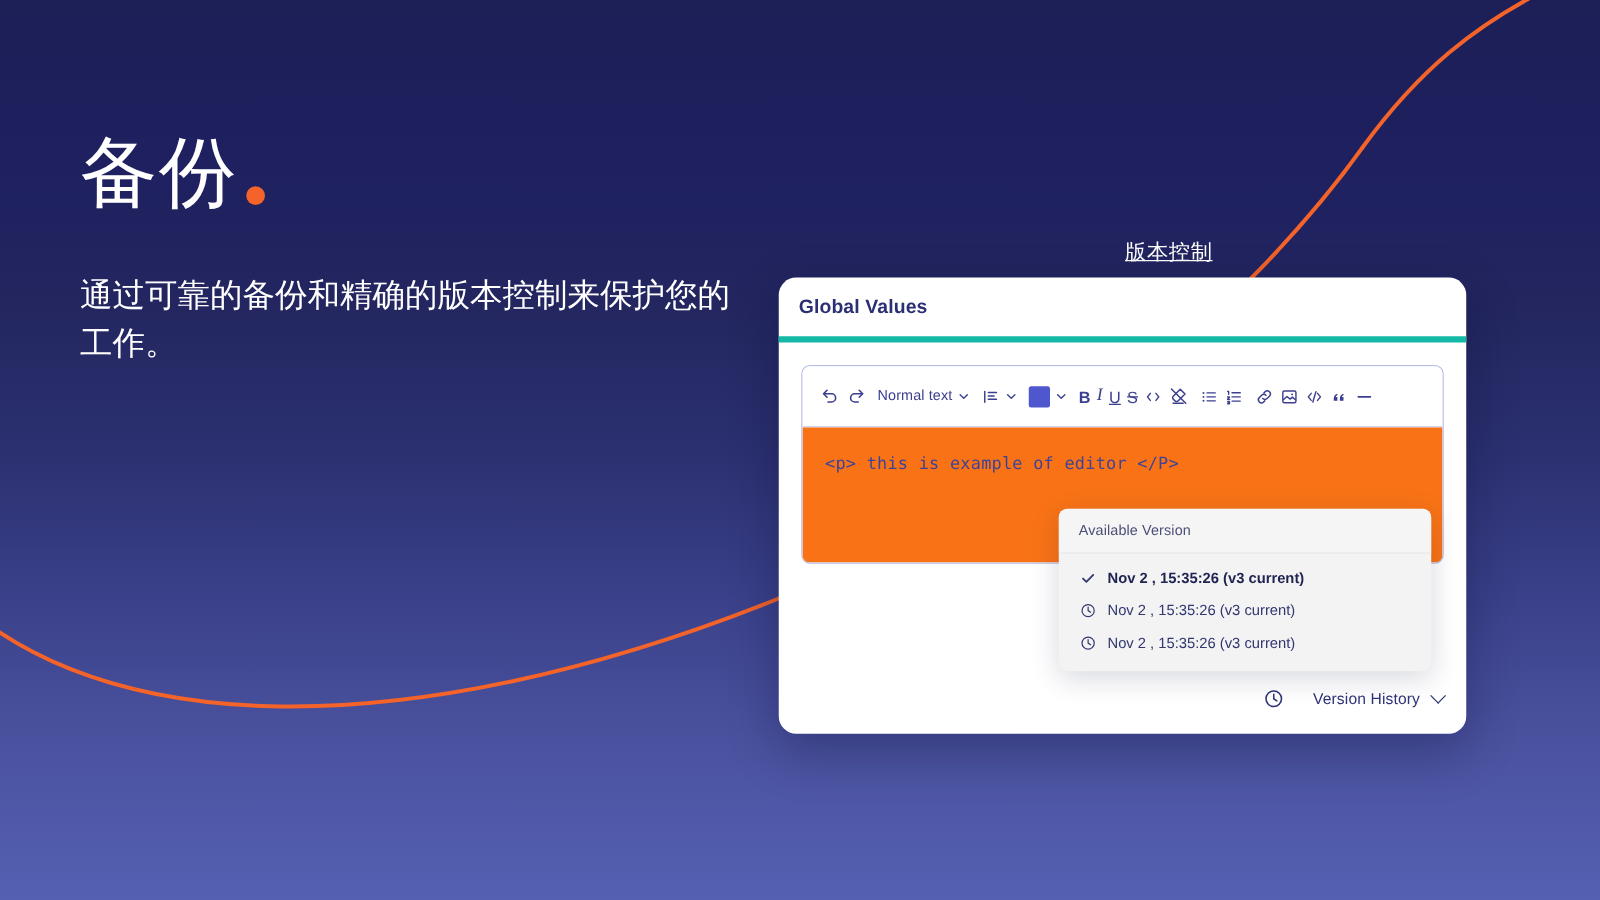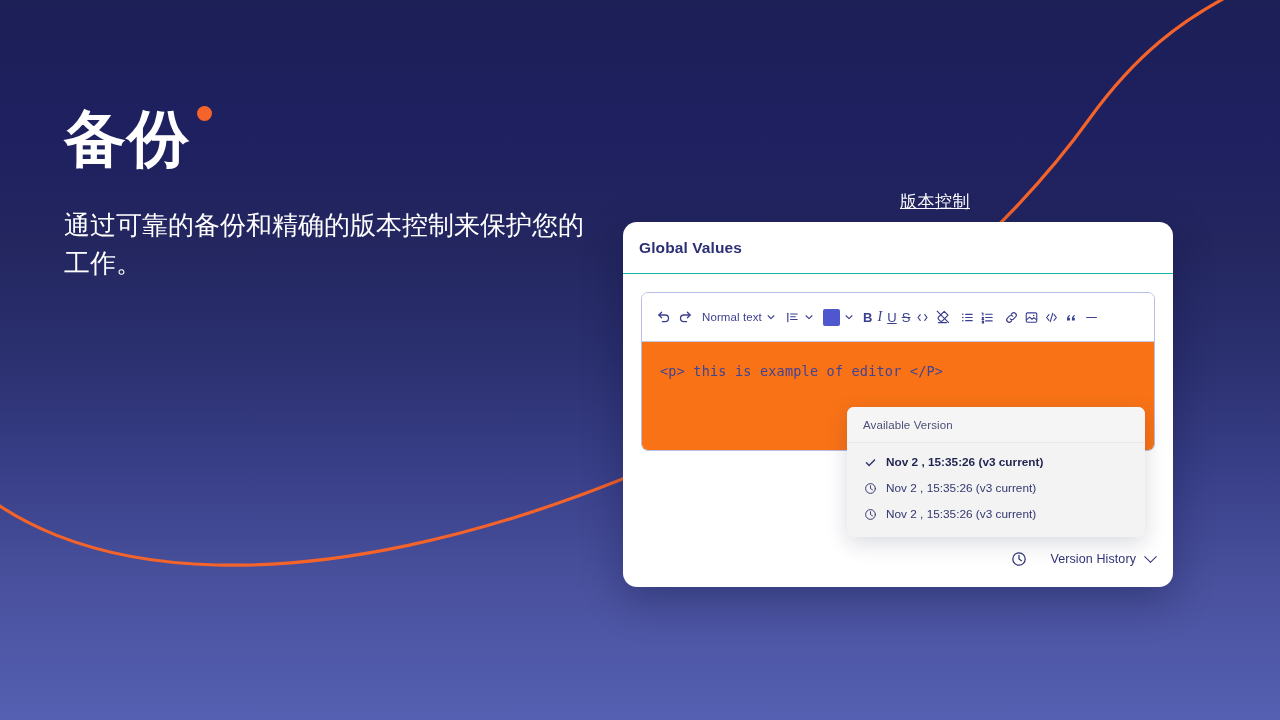--- a/index.html
+++ b/index.html
@@ -29,37 +29,38 @@
   }
 
   
   .hero {
     position: absolute;
     left: 64px; top: 106px;
     width: 560px;
   }
   .hero-title {
     font-size: 62px;
-    font-weight: 700;
+    font-weight: 400;
     color: #ffffff;
     letter-spacing: 1px;
     line-height: 1.05;
     display: flex;
+    align-items: flex-end;
   }
   .hero-dot {
     display: inline-block;
     width: 15px; height: 15px;
     border-radius: 50%;
     background: #f3632a;
     margin-left: 7px;
     margin-bottom: 7px;
     flex: none;
   }
   .hero-sub {
-    margin-top: 36px;
+    margin-top: 47px;
     font-size: 26px;
     line-height: 1.46;
     color: #ffffff;
     font-weight: 400;
     width: 545px;
   }
 
   
   .card-caption {
     position: absolute;
@@ -79,21 +80,21 @@
     background: #ffffff;
     border-radius: 14px;
     box-shadow: 0 14px 40px rgba(10,12,50,.32);
     overflow: visible;
   }
   .card-header {
     height: 52px;
     display: flex;
     align-items: center;
     padding: 0 0 0 16px;
-    border-bottom: 1px solid #14b8a6;
+    border-bottom: 5px solid #14b8a6;
   }
   .card-title {
     font-size: 15.5px;
     font-weight: 700;
     color: #2b2f73;
     letter-spacing: .1px;
   }
 
   
   .editor-wrap {

